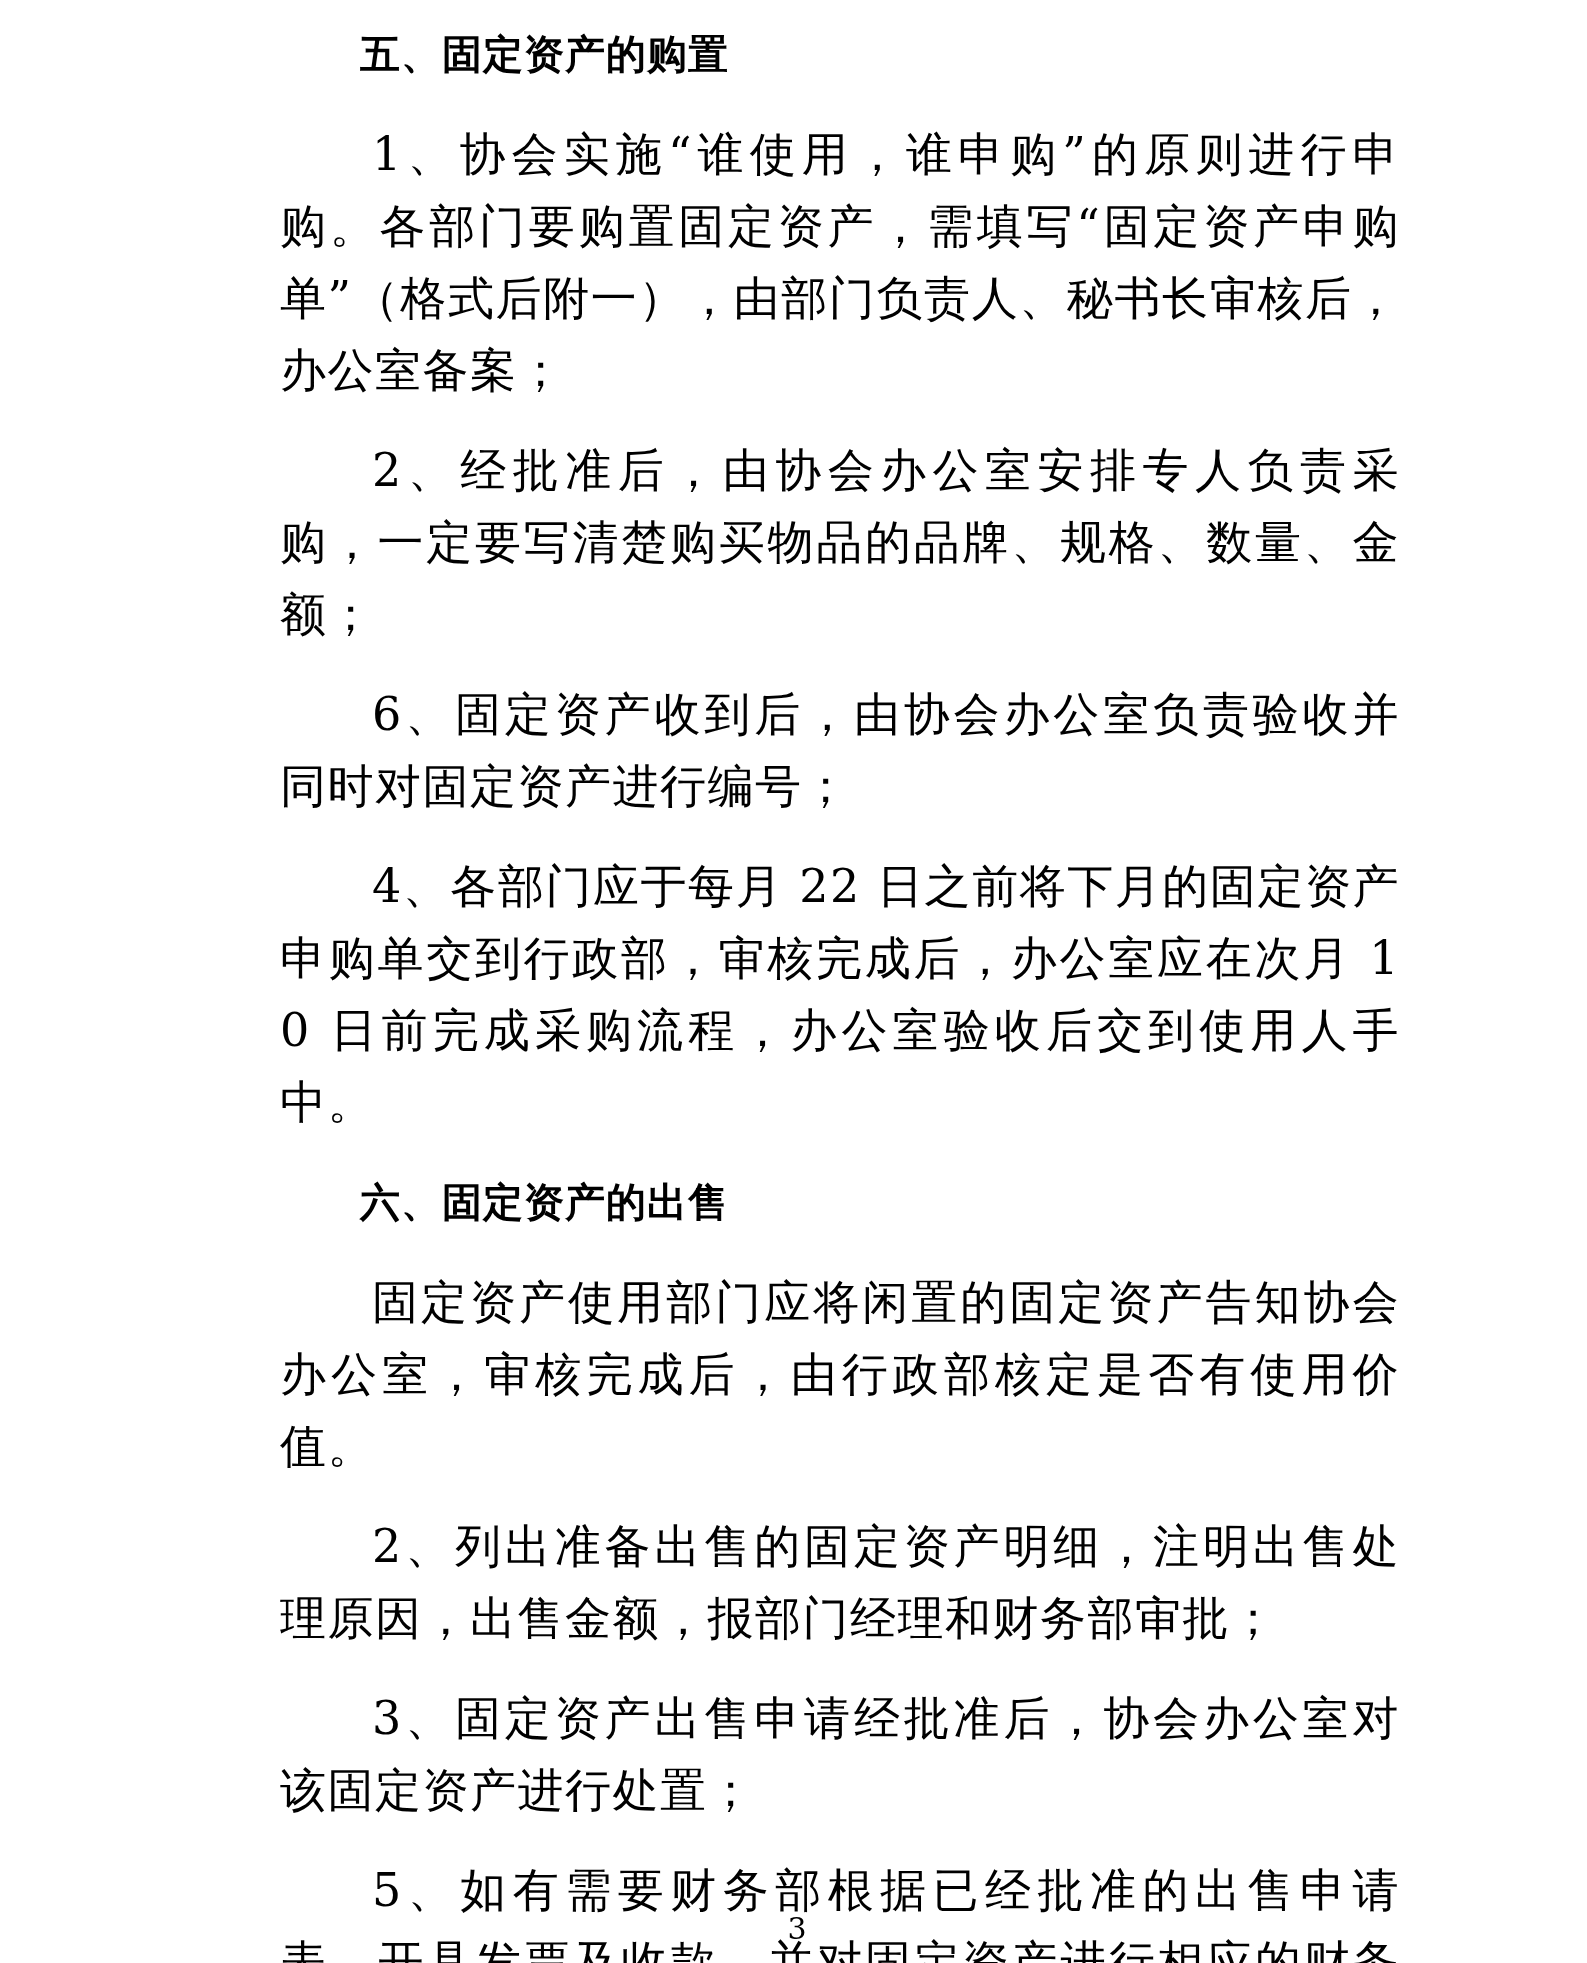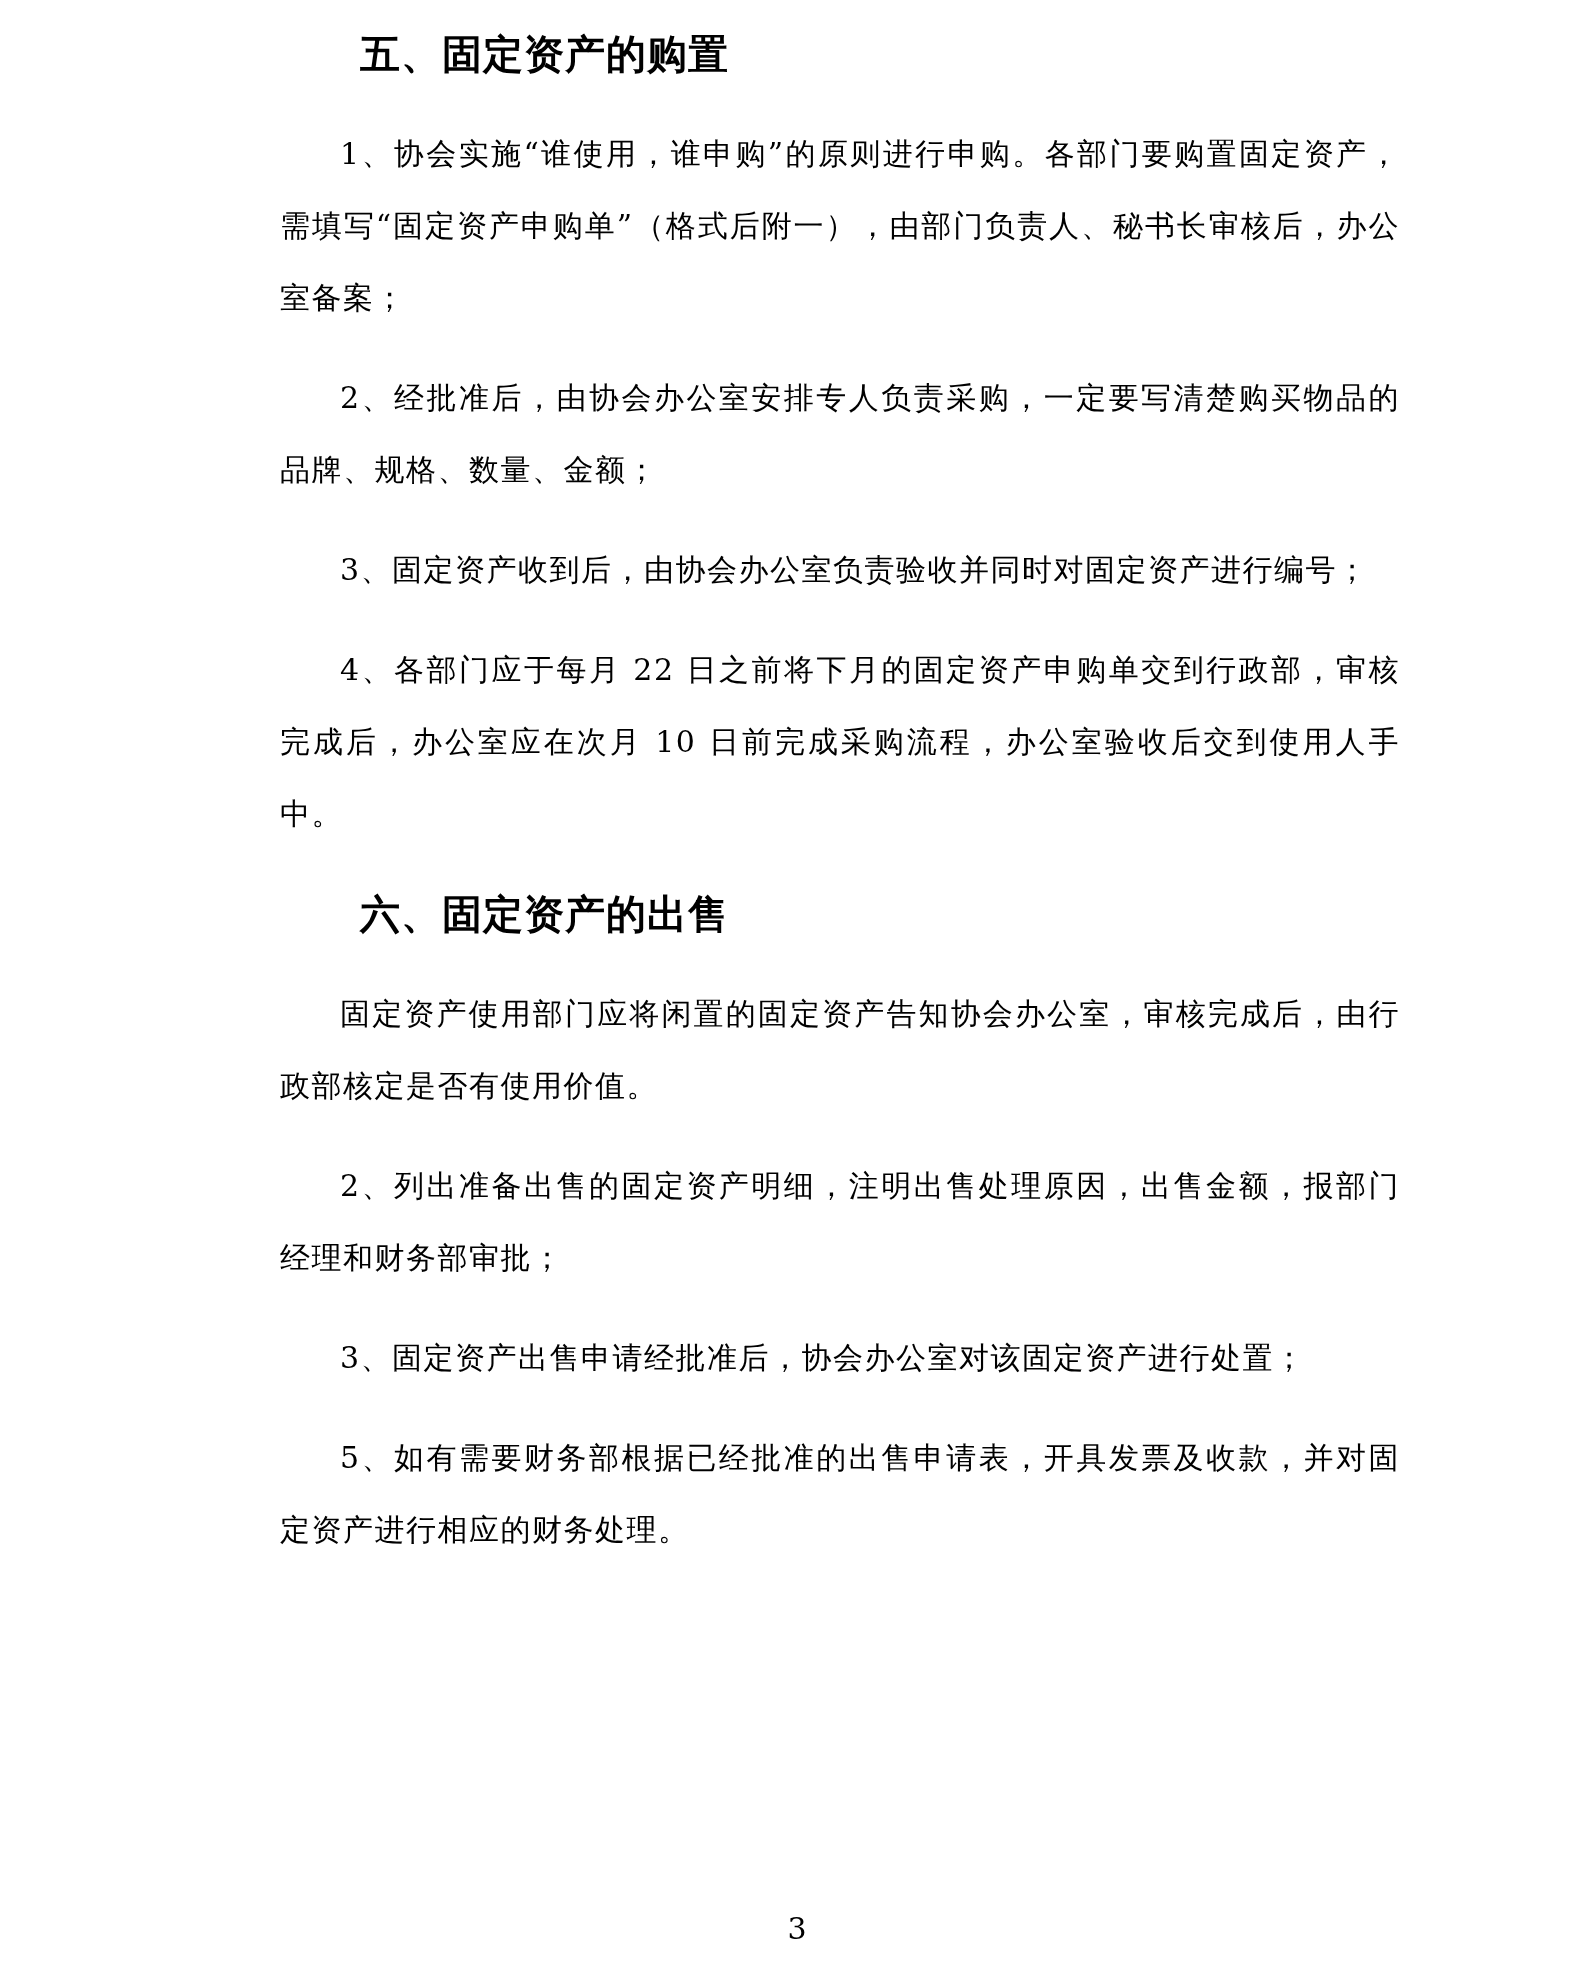--- a/index.html
+++ b/index.html
@@ -26,21 +26,21 @@
   .section-heading {
     font-size: 40px;
     font-weight: bold;
     line-height: 72px;
     margin: 0 0 28px 0;
     text-indent: 2em;
     letter-spacing: 1px;
     text-align: left;
   }
   .para {
-    font-size: 30px;
+    font-size: 46px;
     line-height: 72px;
     margin: 0 0 28px 0;
     text-indent: 2em;
     letter-spacing: 1.5px;
     text-align: justify;
     word-break: break-all;
   }
   .page-number {
     position: absolute;
     left: 0;
@@ -57,21 +57,21 @@
 
 <div class="page">
   <div class="content">
 
     <h2 class="section-heading">五、固定资产的购置</h2>
 
     <p class="para">1、协会实施“谁使用，谁申购”的原则进行申购。各部门要购置固定资产，需填写“固定资产申购单”（格式后附一），由部门负责人、秘书长审核后，办公室备案；</p>
 
     <p class="para">2、经批准后，由协会办公室安排专人负责采购，一定要写清楚购买物品的品牌、规格、数量、金额；</p>
 
-    <p class="para">3、固定资产收到后，由协会办公室负责验收并同时对固定资产进行编号；</p>
+    <p class="para">6、固定资产收到后，由协会办公室负责验收并同时对固定资产进行编号；</p>
 
     <p class="para">4、各部门应于每月 22 日之前将下月的固定资产申购单交到行政部，审核完成后，办公室应在次月 10 日前完成采购流程，办公室验收后交到使用人手中。</p>
 
     <h2 class="section-heading">六、固定资产的出售</h2>
 
     <p class="para">固定资产使用部门应将闲置的固定资产告知协会办公室，审核完成后，由行政部核定是否有使用价值。</p>
 
 
     <p class="para">2、列出准备出售的固定资产明细，注明出售处理原因，出售金额，报部门经理和财务部审批；</p>
 

